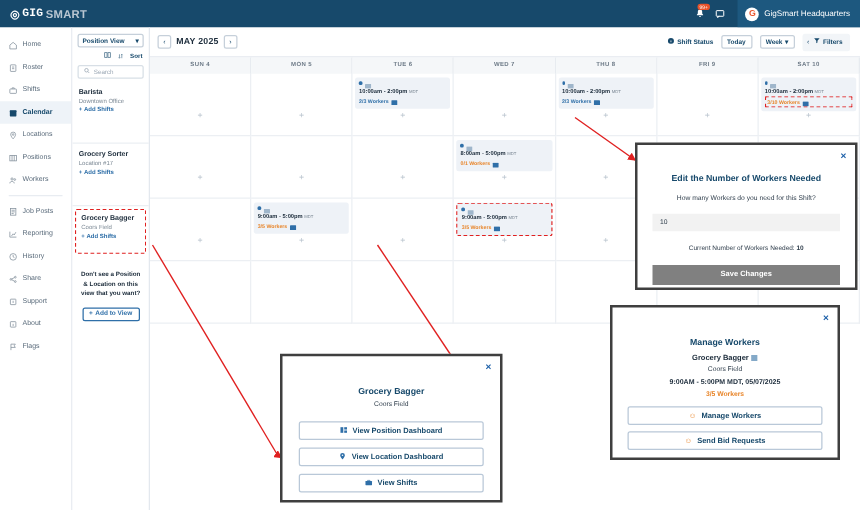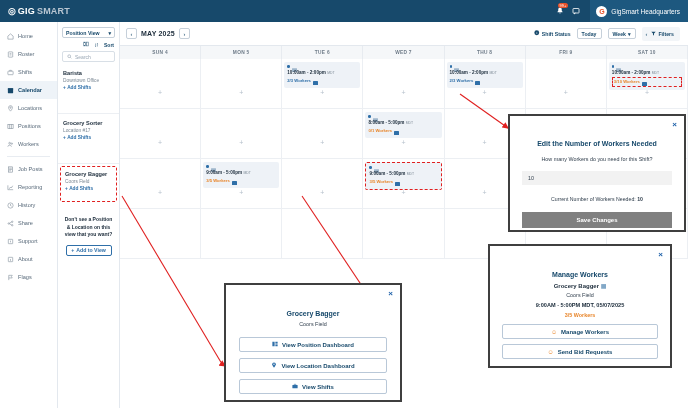--- a/index.html
+++ b/index.html
@@ -11,21 +11,21 @@
   }
   #app { position: relative; width: 688px; height: 408px; }
 
   
   .topbar {
     position: absolute; left: 0; top: 0; width: 688px; height: 22px;
     background: #17496b; display: flex; align-items: center;
   }
   .brand { display: flex; align-items: center; padding-left: 8px; gap: 2px; }
   .brand-mark { color: #fff; font-size: 9px; font-weight: bold; line-height: 1; }
-  .brand-gig { color: #ffffff; font-size: 9px; font-weight: bold; letter-spacing: .2px; }
+  .brand-gig { color: #ffffff; font-size: 9px; font-weight: bold; letter-spacing: .2px; font-family: Liberation Mono, monospace; }
   .brand-smart { color: #b9c6d2; font-size: 9px; font-weight: bold; letter-spacing: .2px; }
   .topbar-right {
     margin-left: auto; display: flex; align-items: center; height: 22px;
   }
   .tb-icon { position: relative; width: 16px; height: 22px; display: flex; align-items: center; justify-content: center; color: #ffffff; font-size: 9px; }
   .tb-badge {
     position: absolute; top: 3px; right: 0px; background: #e8522a; color: #fff;
     font-size: 4px; line-height: 5px; border-radius: 4px; padding: 0 2px; min-width: 7px; text-align: center;
   }
   .org {

